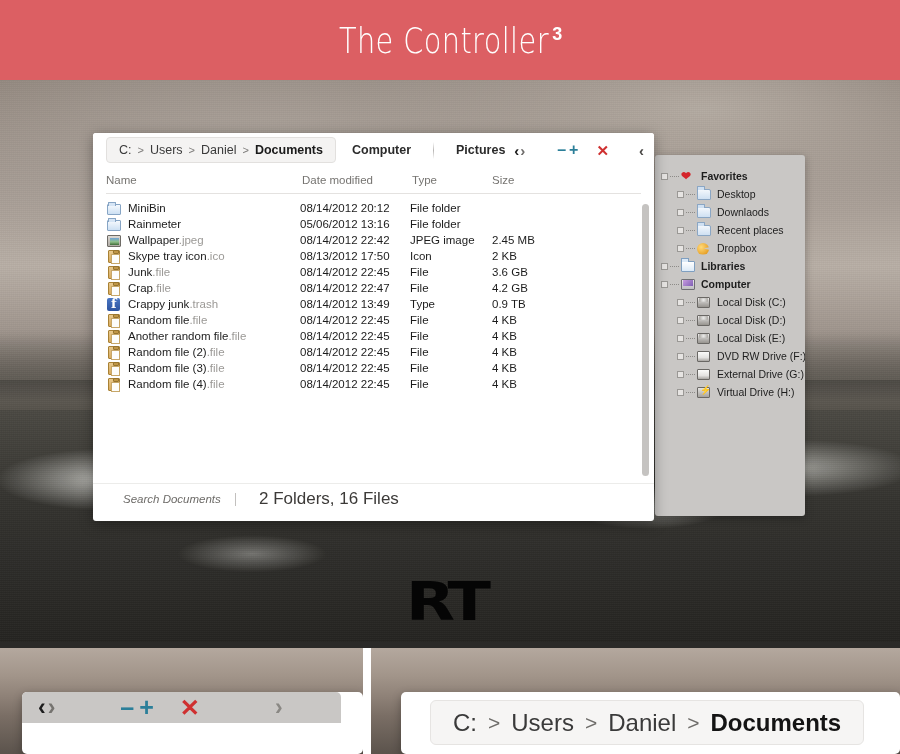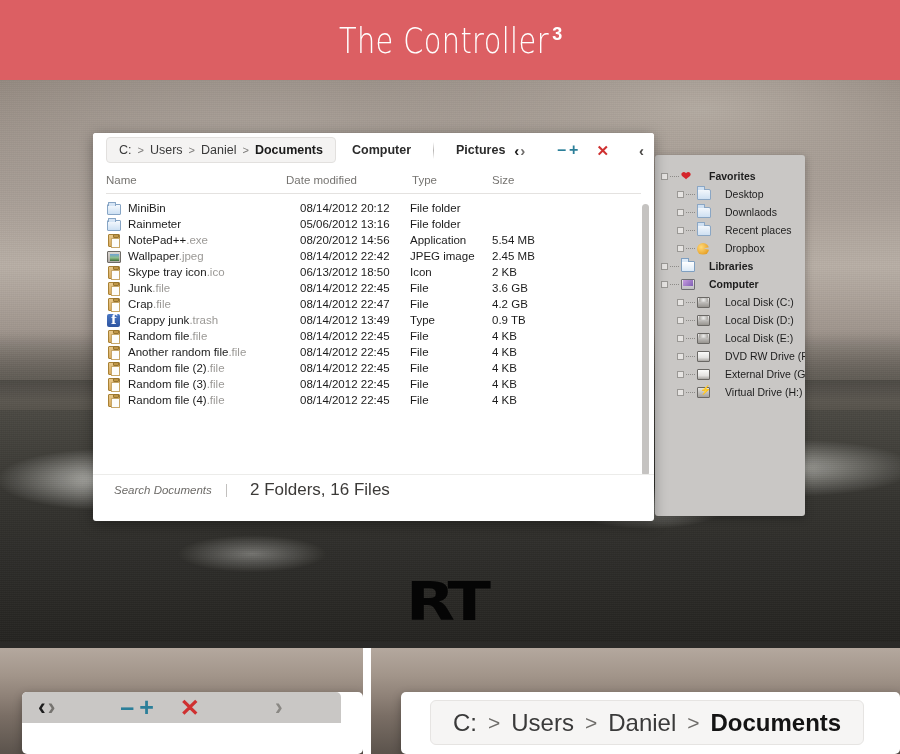--- a/index.html
+++ b/index.html
@@ -123,21 +123,21 @@
     flex: none;
     position: relative;
   }
   .tree-dots {
     width: 9px; height: 1px;
     border-top: 1px dotted #8d8b88;
     margin-right: 2px;
     flex: none;
   }
   .tree-ico { width: 15px; height: 13px; margin-right: 5px; flex: none; position: relative; }
-  .tree-label { line-height: 1; margin-left: 8px; }
+  .tree-label { line-height: 1; }
 
   
   .ic-heart { font-size: 12px; color: #d4252b; line-height: 12px; }
   .ic-folder {
     width: 14px; height: 11px; margin-top: 1px;
     background: linear-gradient(180deg,#f2f7fc 0%, #cfe0f2 100%);
     border: 1px solid #8aa6c4; border-radius: 1px 2px 1px 1px;
   }
   .ic-folder:before {
     content:''; position:absolute; left:0; top:-2px; width:6px; height:3px;
@@ -343,26 +343,26 @@
     position: absolute;
     left: 0; top: 3px;
     width: 7px; height: 272px;
     background: #c5c3c1;
     border-radius: 4px;
   }
 
   
   #statusbar {
     position: absolute;
-    left: 0; bottom: 16px;
+    left: 0; bottom: 7px;
     width: 561px; height: 31px;
     border-top: 1px solid #ececea;
     display: flex;
     align-items: center;
-    padding-left: 21px;
+    padding-left: 30px;
     background: #ffffff;
   }
   #search-placeholder {
     font-size: 11.5px;
     font-style: italic;
     color: #6d6b68;
     width: 112px;
   }
   #status-divider {
     width: 1px; height: 13px;
@@ -596,21 +596,21 @@
       </span>
       <span class="wc wc-min">–</span>
       <span class="wc wc-max">+</span>
       <span class="wc wc-close">✕</span>
       <span class="wc wc-collapse">‹</span>
     </div>
   </div>
 
   <div id="col-header">
       <div class="col-h" style="left: 0px;">Name</div>
-      <div class="col-h" style="left: 180px;">Date modified</div>
+      <div class="col-h" style="left: 196px;">Date modified</div>
       <div class="col-h" style="left: 306px;">Type</div>
       <div class="col-h" style="left: 386px;">Size</div>
     </div>
 
   <div id="file-list">
     <div id="file-rows">
         <div class="file-row">
           <span class="fr-icon">
             <span class="fi-folder" style="display: block;"></span>
           </span>
@@ -623,42 +623,33 @@
           <span class="fr-icon">
             <span class="fi-folder" style="display: block;"></span>
           </span>
           <span class="fr-name">Rainmeter</span>
           <span class="fr-date">05/06/2012 13:16</span>
           <span class="fr-type">File folder</span>
           <span class="fr-size"></span>
         </div>
         <div class="file-row">
           <span class="fr-icon">
-            <span class="fi-file" style="display: block;"></span>
-          </span>
-          <span class="fr-name">NotePad++<span class="fr-ext">.exe</span></span>
-          <span class="fr-date">08/20/2012 14:56</span>
-          <span class="fr-type">Application</span>
-          <span class="fr-size">5.54 MB</span>
-        </div>
-        <div class="file-row">
-          <span class="fr-icon">
             <span class="fi-image" style="display: block;"></span>
           </span>
           <span class="fr-name">Wallpaper<span class="fr-ext">.jpeg</span></span>
           <span class="fr-date">08/14/2012 22:42</span>
           <span class="fr-type">JPEG image</span>
           <span class="fr-size">2.45 MB</span>
         </div>
         <div class="file-row">
           <span class="fr-icon">
             <span class="fi-file" style="display: block;"></span>
           </span>
           <span class="fr-name">Skype tray icon<span class="fr-ext">.ico</span></span>
-          <span class="fr-date">06/13/2012 18:50</span>
+          <span class="fr-date">08/13/2012 17:50</span>
           <span class="fr-type">Icon</span>
           <span class="fr-size">2 KB</span>
         </div>
         <div class="file-row">
           <span class="fr-icon">
             <span class="fi-file" style="display: block;"></span>
           </span>
           <span class="fr-name">Junk<span class="fr-ext">.file</span></span>
           <span class="fr-date">08/14/2012 22:45</span>
           <span class="fr-type">File</span>

